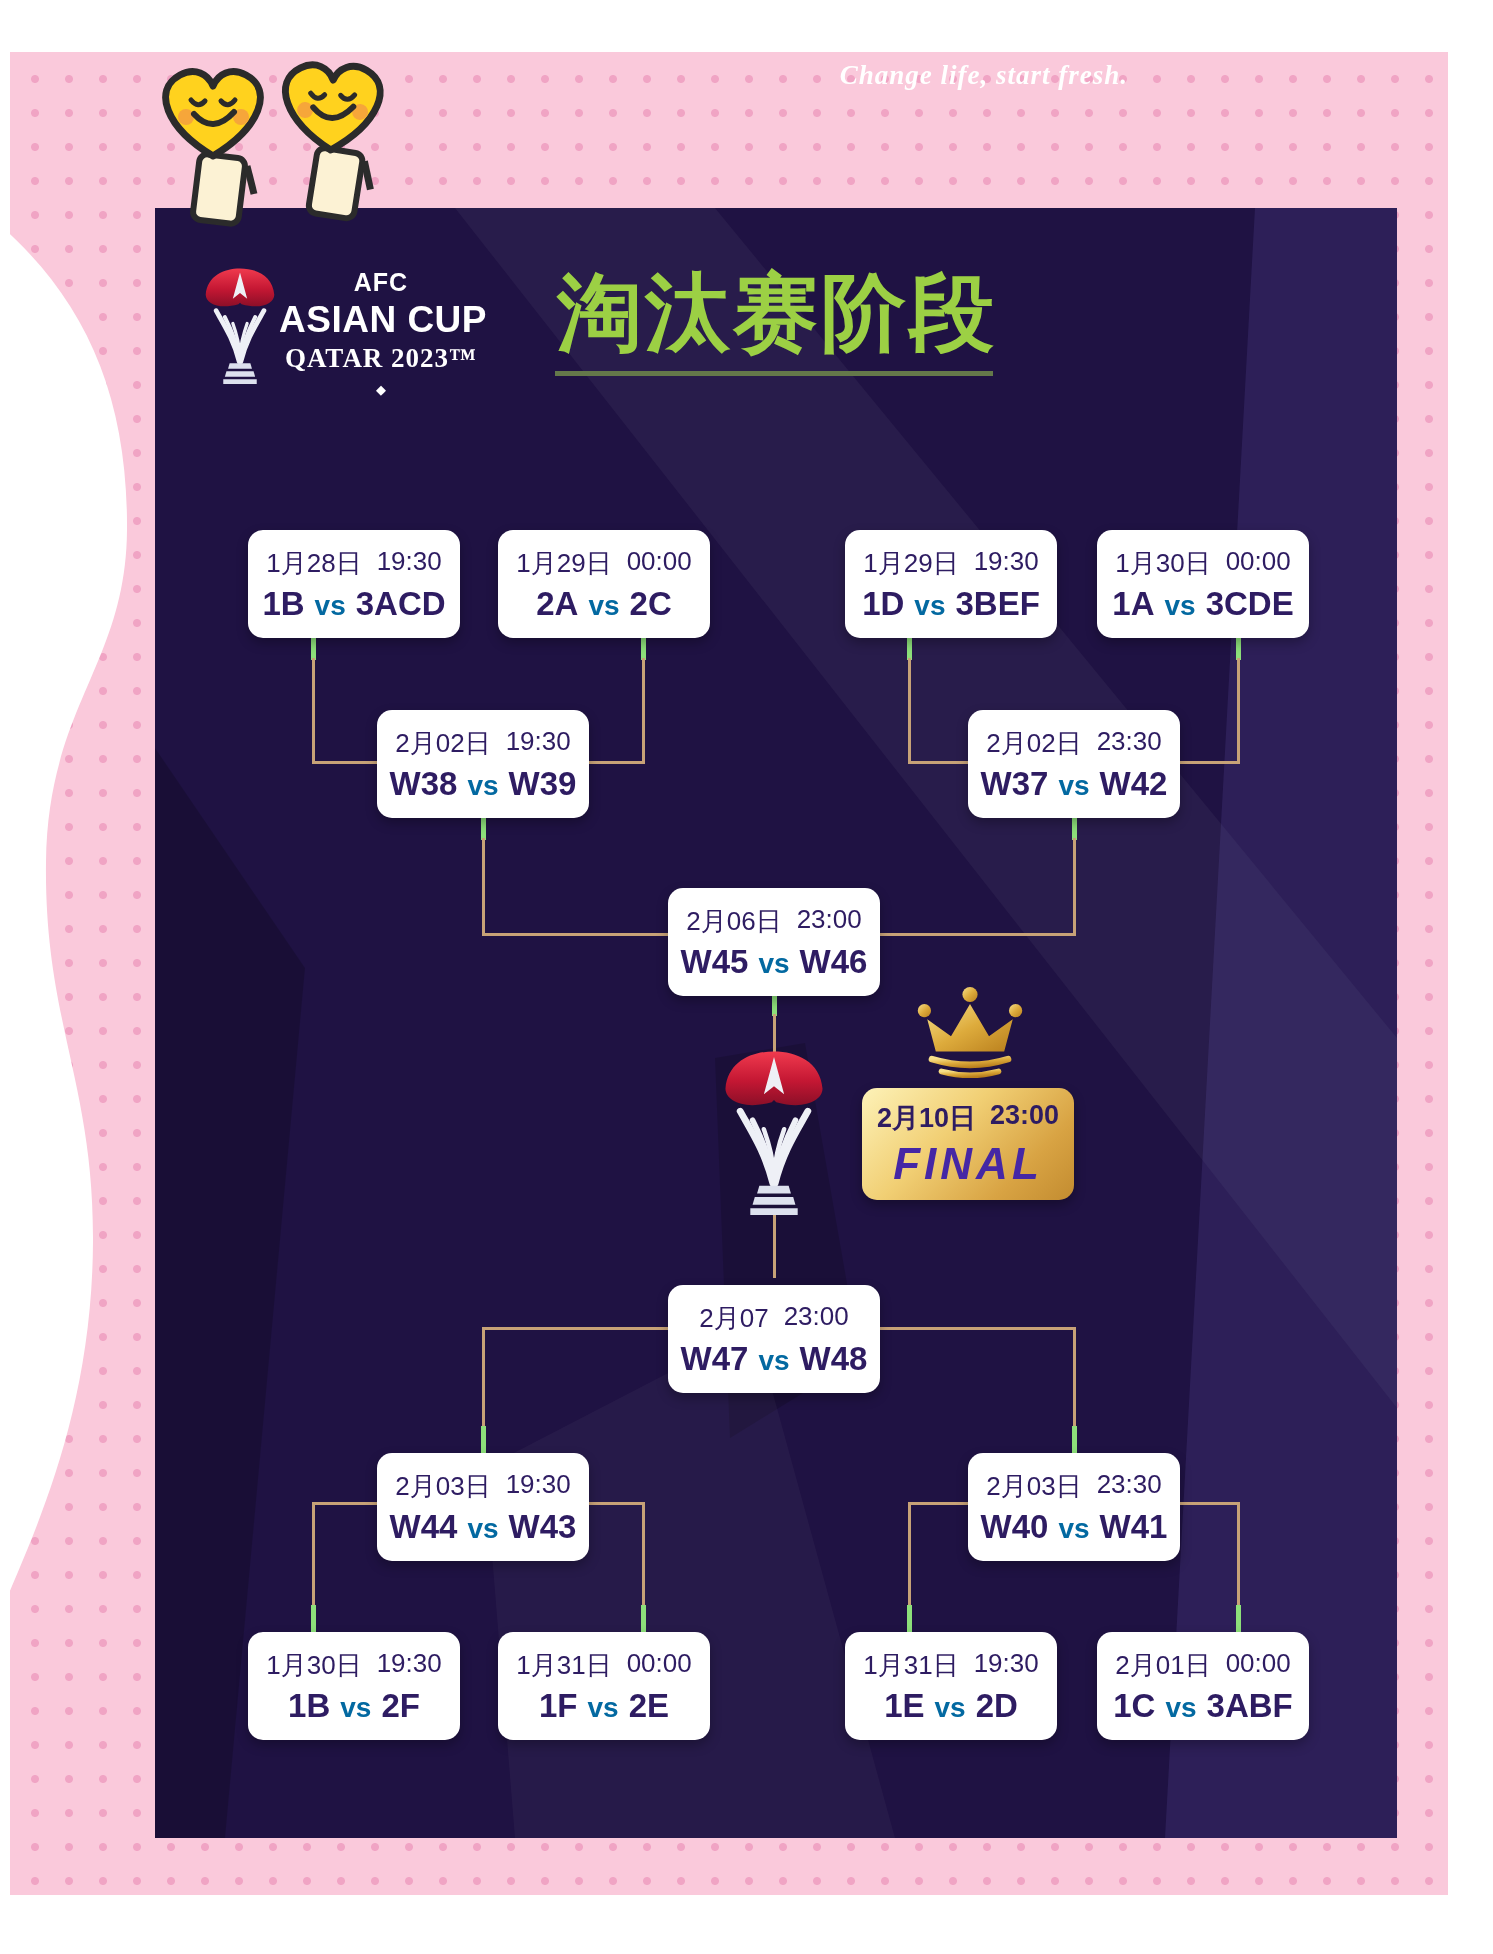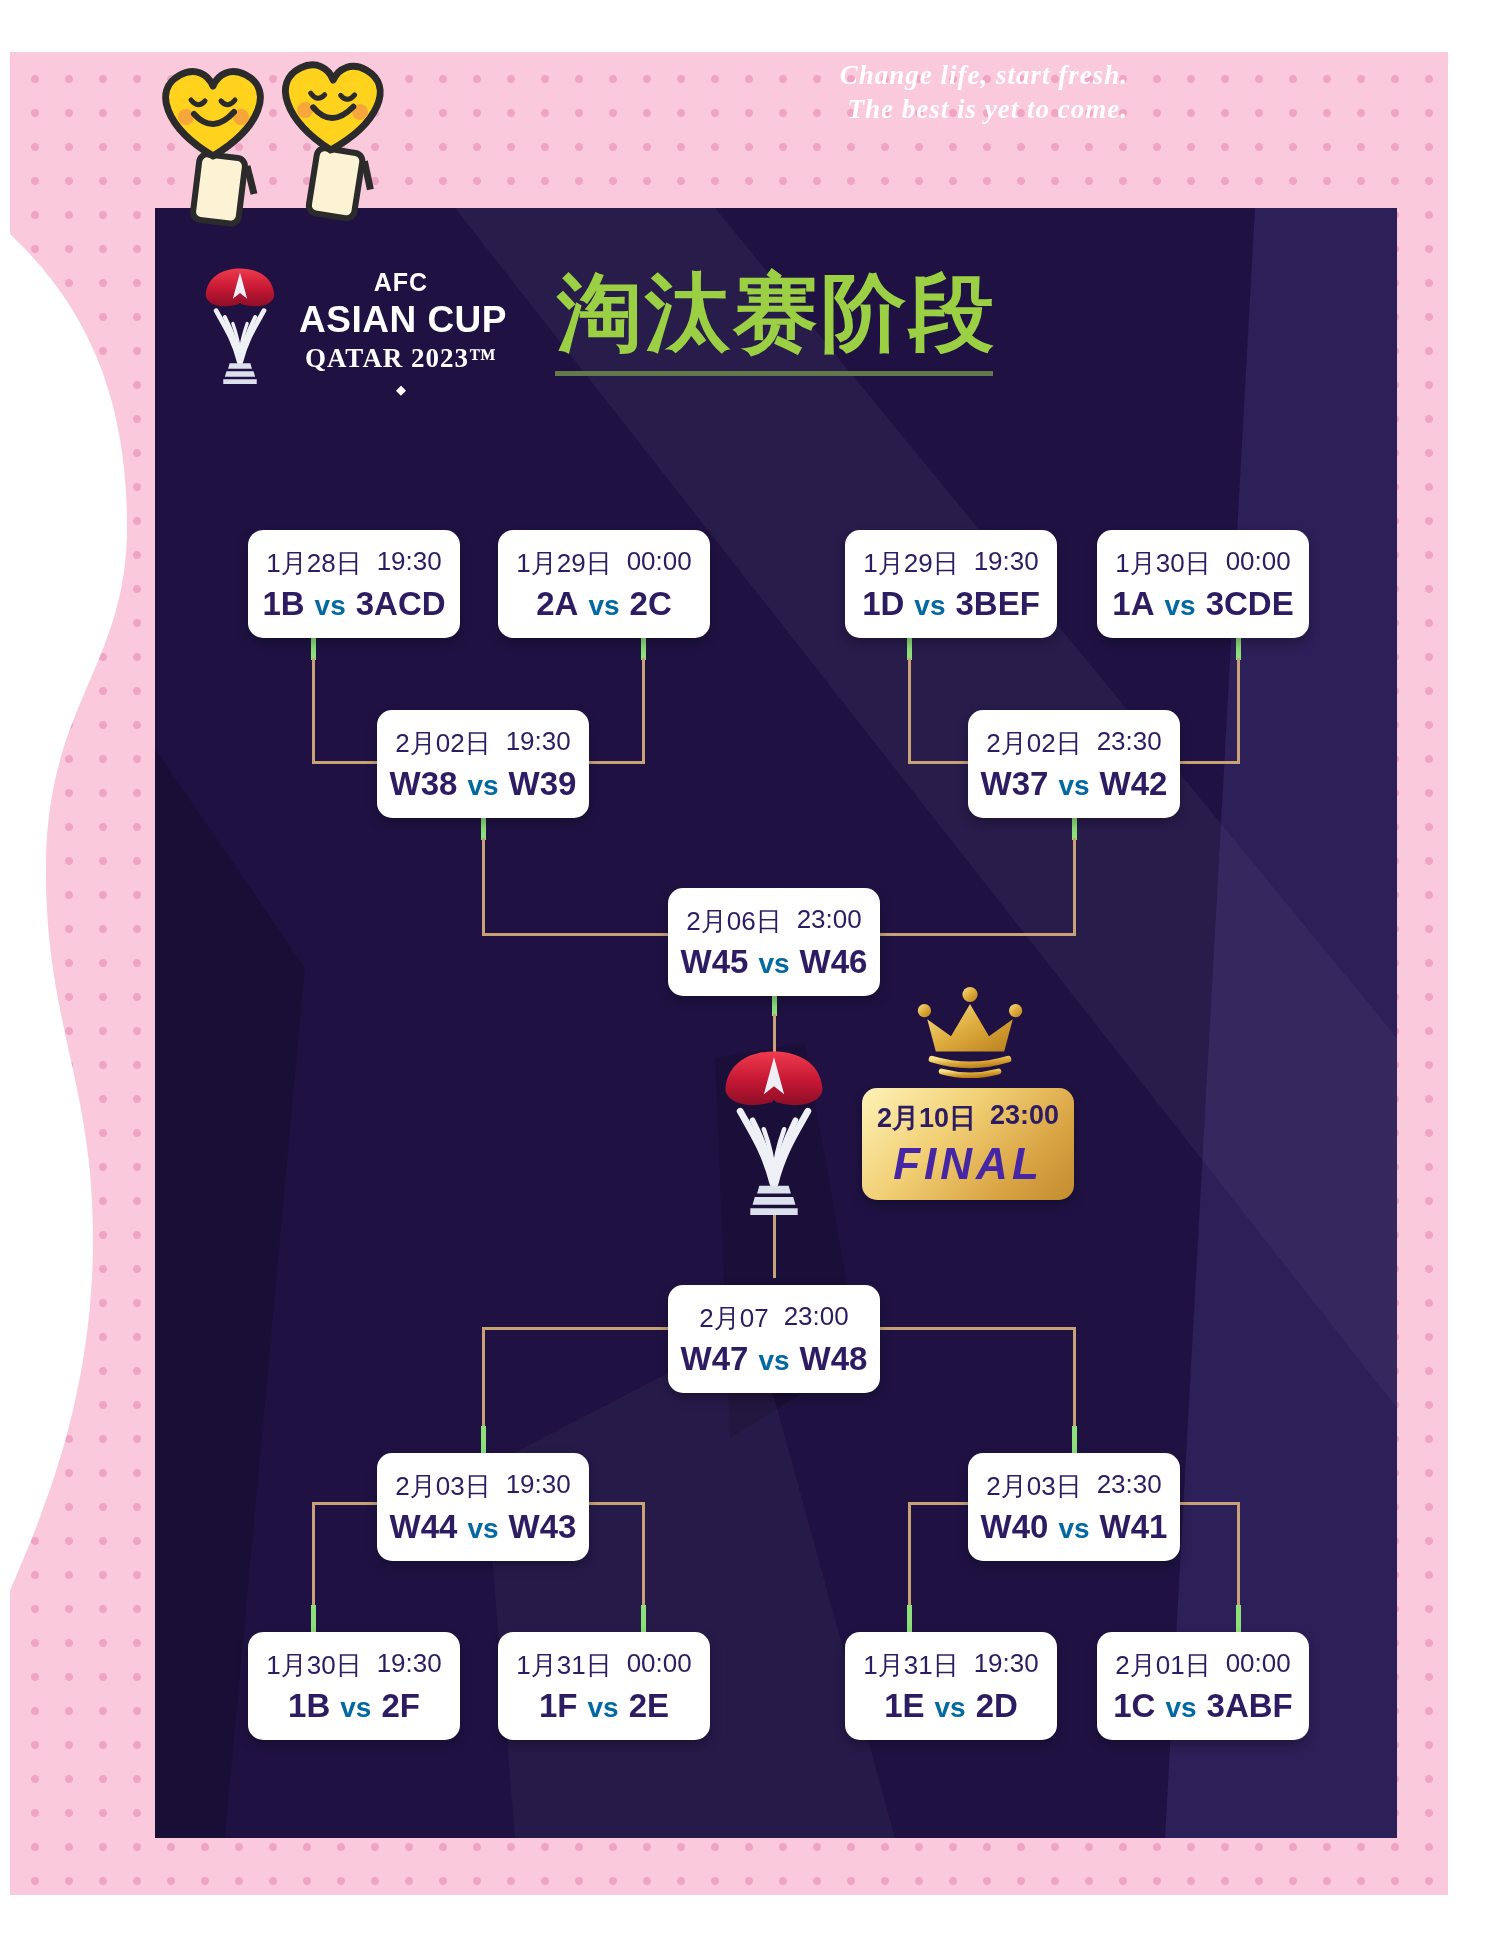--- a/index.html
+++ b/index.html
@@ -13,21 +13,21 @@
   .left-wave{position:absolute;left:0;top:0;}
   
   .quote{position:absolute;top:58px;right:365px;text-align:right;color:#ffffff;
     font-family:"Liberation Serif","DejaVu Serif",serif;font-style:italic;
     font-size:27px;line-height:1.26;font-weight:600;letter-spacing:1px;}
   
   .panel{position:absolute;left:155px;top:208px;width:1242px;height:1630px;}
   .panel-bg{position:absolute;left:0;top:0;}
   
   .logo-trophy{position:absolute;left:45px;top:58px;}
-  .logo-text{position:absolute;left:144px;top:60px;width:204px;text-align:center;color:#ffffff;}
+  .logo-text{position:absolute;left:124px;top:60px;width:204px;text-align:center;color:#ffffff;}
   .logo-afc{font-size:25px;font-weight:800;letter-spacing:1px;}
   .logo-name{font-size:37px;font-weight:800;letter-spacing:0.5px;margin-top:2px;white-space:nowrap;}
   .logo-sub{font-size:27px;font-weight:700;letter-spacing:1px;margin-top:2px;white-space:nowrap;
             font-family:"Liberation Serif","DejaVu Serif",serif;}
   .logo-mark{font-size:13px;margin-top:8px;}
   .title{position:absolute;left:402px;top:48px;width:440px;
     color:#9cd044;font-size:85px;font-weight:900;letter-spacing:3px;white-space:nowrap;}
   .title-underline{position:absolute;left:400px;top:163px;width:438px;height:5px;background:#64784a;}
   
   .ch{position:absolute;height:3px;background:#c7a277;}
@@ -57,21 +57,20 @@
 <div class="page">
 
   <div class="pink-bg"></div>
 
   <svg class="left-wave" width="160" height="1954" viewBox="0 0 160 1954">
     <path d="M0,225 C85,300 128,395 127,530 C126,665 48,705 46,862 C44,1022 94,1082 93,1242 C92,1420 30,1540 0,1615 Z" fill="#ffffff"></path>
   </svg>
 
   <div class="quote">
     <div>Change life, start fresh.</div>
-    <div>The best is yet to come.</div>
   </div>
 
   <div class="panel">
 
     <svg class="panel-bg" width="1242" height="1630" viewBox="0 0 1242 1630">
       <rect width="1242" height="1630" fill="#1f1243"></rect>
       <polygon points="300,0 560,0 1242,830 1242,1200" fill="rgba(255,255,255,0.045)"></polygon>
       <polygon points="1100,0 1242,0 1242,1630 1010,1630" fill="rgba(140,120,230,0.13)"></polygon>
       <polygon points="0,540 150,760 70,1630 0,1630" fill="rgba(0,0,0,0.18)"></polygon>
       <polygon points="560,850 650,835 705,1150 575,1230" fill="rgba(0,0,0,0.16)"></polygon>

